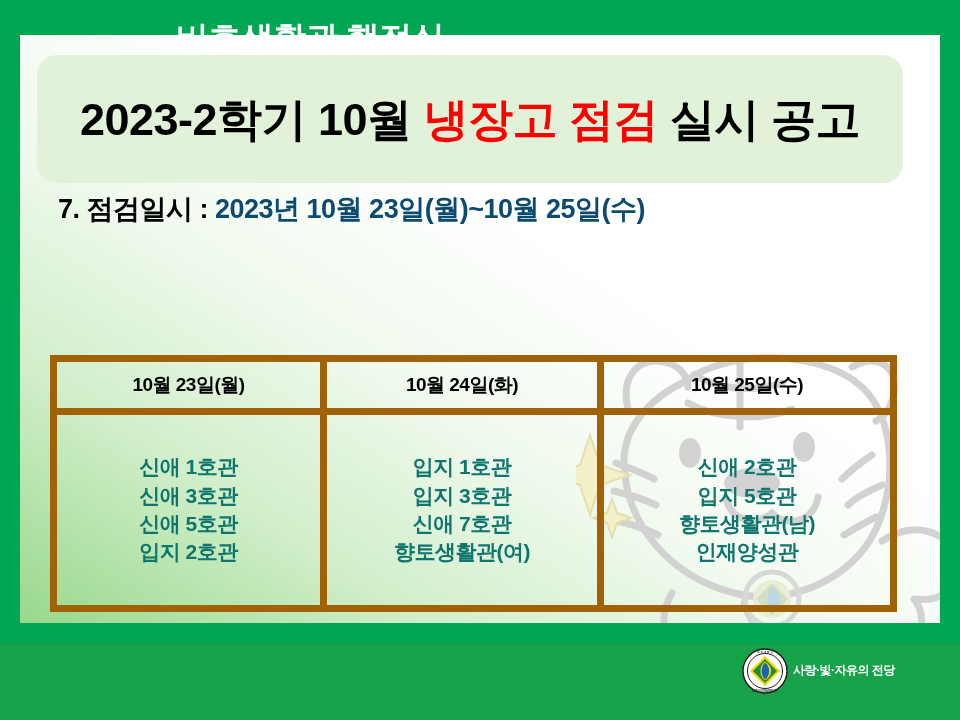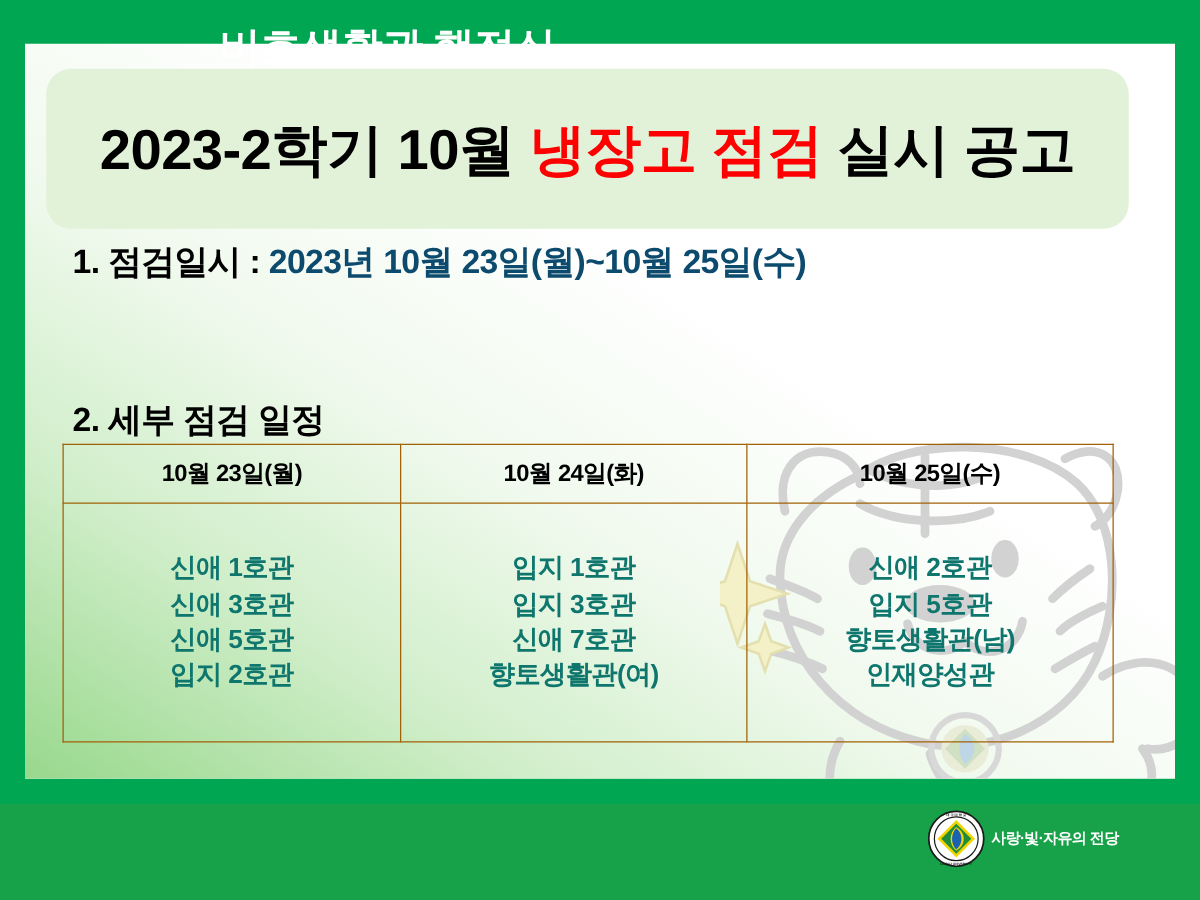--- a/index.html
+++ b/index.html
@@ -129,21 +129,21 @@
   
   #schedule {
     position: absolute;
     left: 30px;
     top: 320px;
     width: 840px;
     border-collapse: collapse;
     table-layout: fixed;
   }
   #schedule th, #schedule td {
-    border: 1px solid #a16207;
+    border: 7px solid #a16207;
     text-align: center;
     vertical-align: middle;
     background: transparent;
     padding: 0;
   }
   #schedule th {
     height: 46px;
     font-size: 19px;
     font-weight: bold;
     color: #000;
@@ -274,24 +274,23 @@
         </g>
       </svg>
     </div>
 
     <div id="title-box">
       <div id="title-text"><span>2023-2학기 10월 </span><span class="hl">냉장고 점검</span><span> 실시 공고</span></div>
     </div>
 
     <div class="content">
 
-      <div id="line1"><span>1. 점검일시 : </span><span class="red">2023년 10월 23일(월)~10월 25일(수)</span></div>
-
-
-      <div id="line3">2. 세부 점검 일정</div>
+      <div id="line1"><span>7. 점검일시 : </span><span class="red">2023년 10월 23일(월)~10월 25일(수)</span></div>
+
+
 
       <table id="schedule">
         <colgroup>
           <col class="c1">
             <col class="c2">
             <col class="c3">
         </colgroup>
         <thead>
           <tr>
             <th>10월 23일(월)</th>

